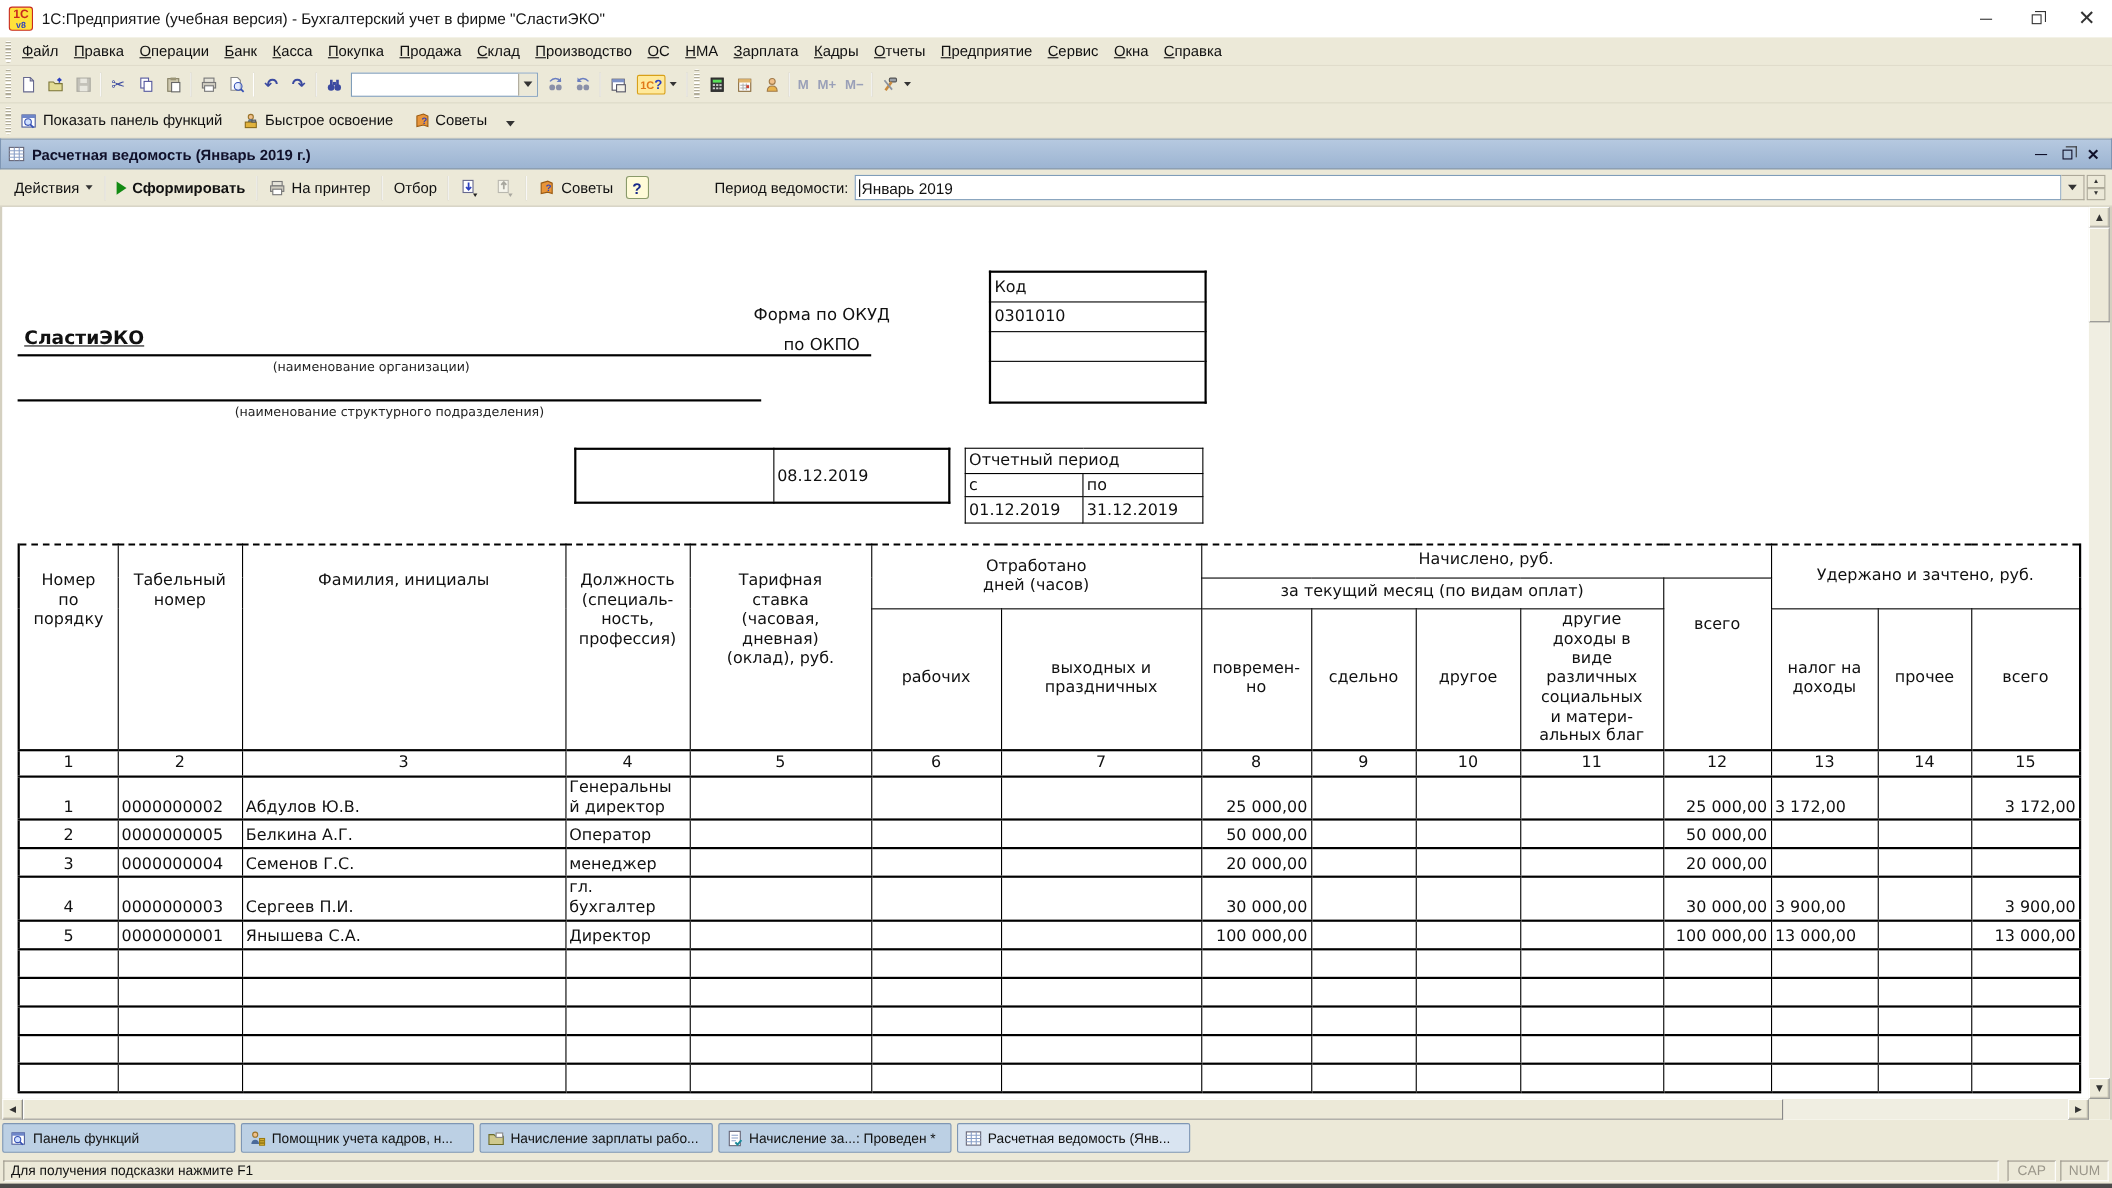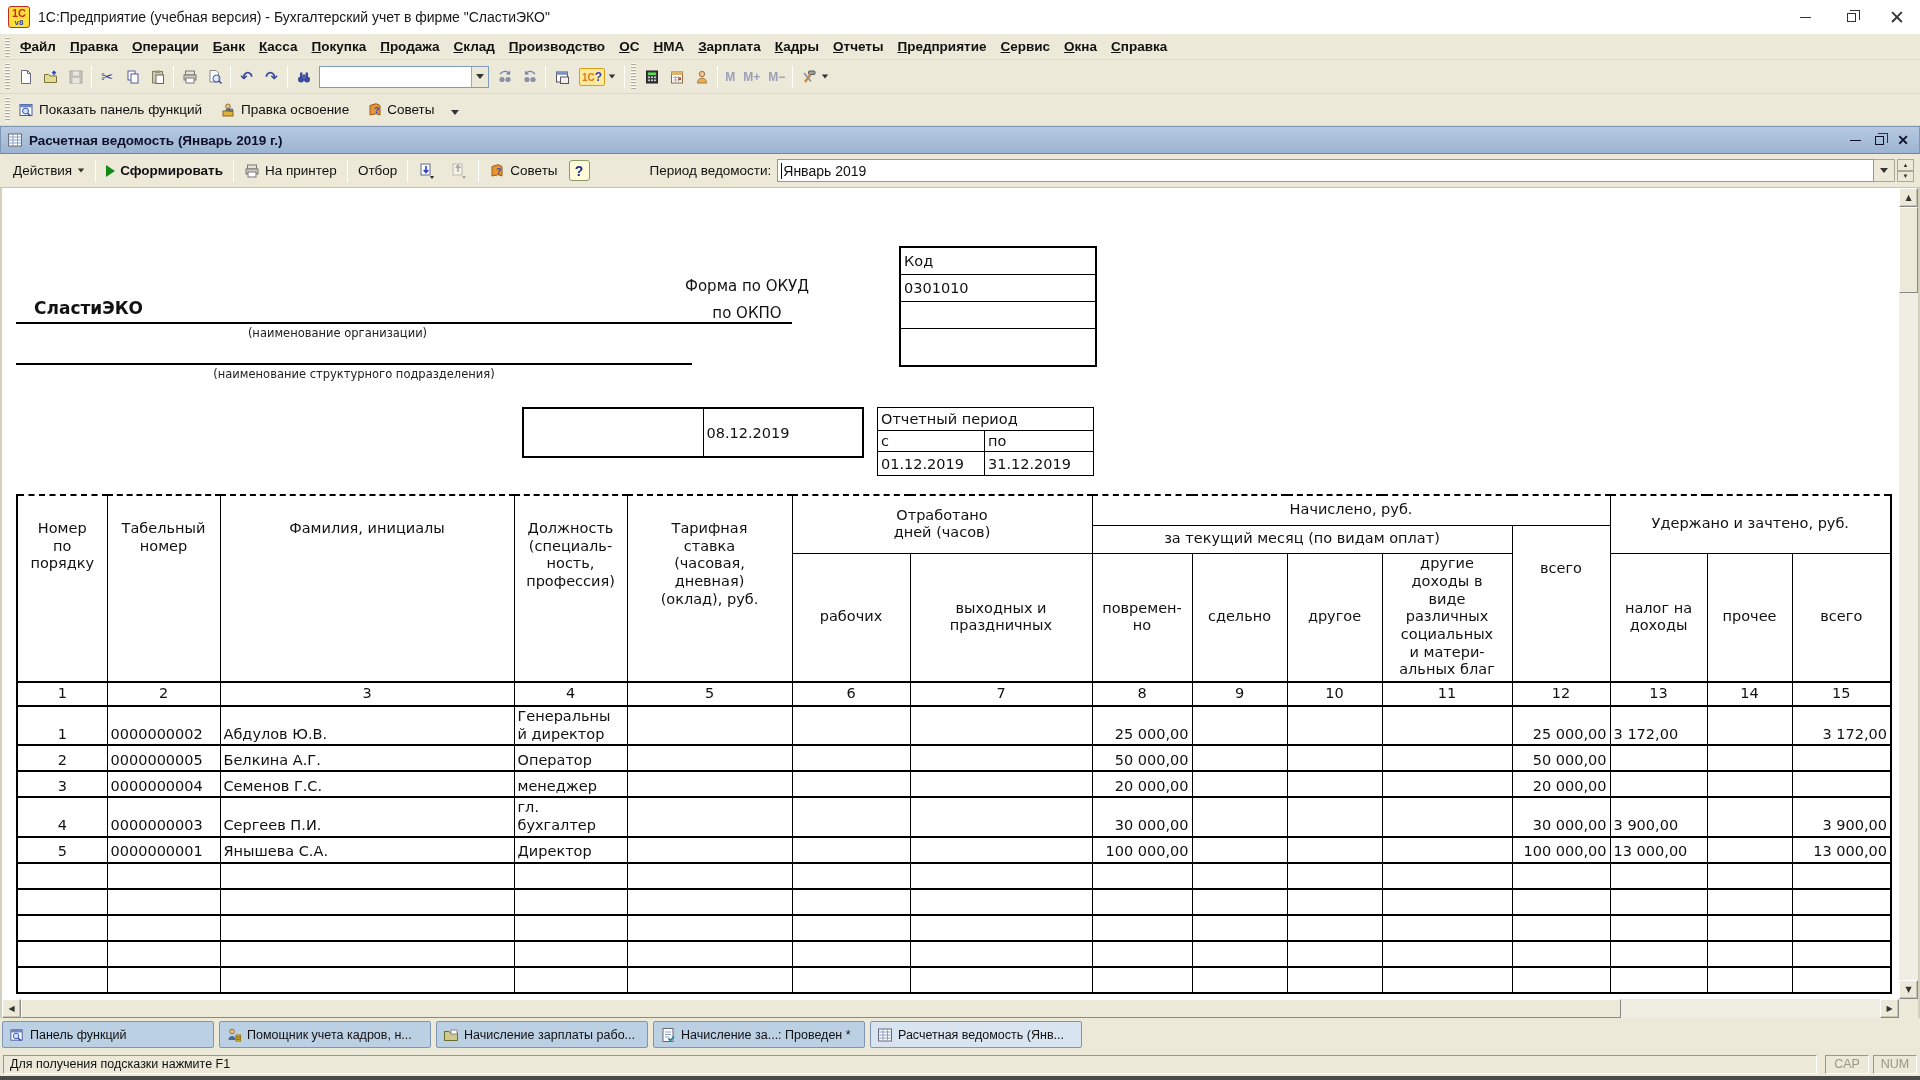--- a/index.html
+++ b/index.html
@@ -15,21 +15,21 @@
   .titletext { margin-left:8px; font-size:14px; color:#151515; }
   .wincontrols { margin-left:auto; display:flex; height:100%; }
   .wbtn { width:46px; display:flex; align-items:center; justify-content:center; color:#333; font-size:15px; }
   .glyph-min { width:11px; height:1px; background:#333; }
   .glyph-max { width:9px; height:9px; border:1px solid #333; position:relative; }
   .glyph-max::before { content:""; position:absolute; left:2px; top:-4px; width:9px; height:9px; border:1px solid #333; border-left:none; border-bottom:none; }
 
   
   .menubar { height:26px; display:flex; align-items:center; border-bottom:1px solid #e0dccb; padding-left:2px; flex:0 0 auto; }
   .grip { width:5px; height:80%; margin:0 3px; background:repeating-linear-gradient(#fff 0 1px,#b0ac9a 1px 2px, transparent 2px 3px); border-radius:2px; }
-  .menu-item { display:inline-block; padding:3px 7px; font-size:13.5px;font-weight:bold; }
+  .menu-item { display:inline-block; padding:3px 7px; font-size:13.5px; }
   .menu-item::first-letter { text-decoration:underline; }
 
   
   .toolbar { height:34px; display:flex; align-items:center; padding:0 2px; border-bottom:1px solid #ddd9c8; flex:0 0 auto; }
   .tbtn { width:25px; height:25px; display:flex; align-items:center; justify-content:center; flex:0 0 auto; }
   .tbtn.wide { width:auto; padding:0 5px; }
   .tsep { width:1px; height:22px; background:#aca899; border-right:1px solid #fff; margin:0 3px; flex:0 0 auto; }
   .tglyph { font-size:15px; color:#3b4aa0; font-weight:bold; font-family:"DejaVu Sans", sans-serif; }
   .disabled { filter:grayscale(1); opacity:.5; }
   .combo { width:170px; height:22px; background:#fff; border:1px solid #7f9db9; display:flex; margin:0 3px; }
@@ -313,21 +313,21 @@
       </svg>
     <span class="tb2label">Показать панель функций</span>
   </div>
   <div class="tbtn wide">
     <svg width="17" height="16" viewBox="0 0 17 16">
         <circle cx="8" cy="4.3" r="2.3" fill="#f0c08a" stroke="#99732a"></circle>
         <path d="M5.3 9c0-1.9 1.2-2.9 2.7-2.9S10.7 7.1 10.7 9z" fill="#60788f"></path>
         <rect x="3" y="9" width="10" height="5" fill="#e0b23c" stroke="#8a6a1a"></rect>
         <rect x="9" y="7.2" width="3.4" height="1.8" fill="#9aa2aa" stroke="#555"></rect>
       </svg>
-    <span class="tb2label">Правка освоение</span>
+    <span class="tb2label">Быстрое освоение</span>
   </div>
   <div class="tbtn wide">
     <svg width="16" height="16" viewBox="0 0 16 16">
         <path d="M3 3.5l6-1.8 4 1.8v9.5l-4-1.3-6 1.3z" fill="#e8953a" stroke="#9a5a12"></path>
         <text x="7.2" y="11" font-size="8.5" font-weight="bold" fill="#2b3fbf">?</text>
       </svg>
     <span class="tb2label">Советы</span>
   </div>
   <span class="arr-dn ovf"></span>
 </div>
@@ -433,21 +433,21 @@
           <td></td>
         </tr>
     <tr style="height:38px;">
           <td></td>
         </tr>
   </tbody>
     </table>
   <div class="abs oklabel" style="left:600px; top:89px; width:290px;">Форма по ОКУД</div>
   <div class="abs oklabel" style="left:600px; top:116px; width:290px;">по ОКПО</div>
 
-  <div class="abs orgname" style="left:32px; top:110px;">СластиЭКО</div>
+  <div class="abs orgname" style="left:20px; top:110px;text-decoration:underline;">СластиЭКО</div>
   <div class="abs hline" style="left:14px; top:134px; width:776px;"></div>
   <div class="abs doc-small" style="left:14px; top:138px; width:643px;">(наименование организации)</div>
   <div class="abs hline" style="left:14px; top:175px; width:676px;"></div>
   <div class="abs doc-small" style="left:14px; top:179px; width:676px;">(наименование структурного подразделения)</div>
 
 
   <table class="box numdoc abs" style="left:520px; top:219px;">
     <colgroup>
         <col style="width:180px;">
         <col style="width:160px;">

